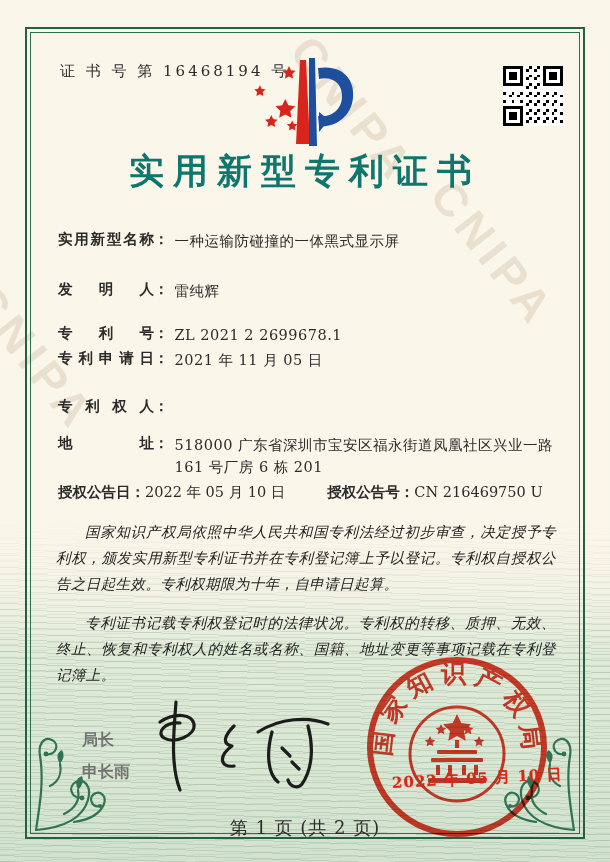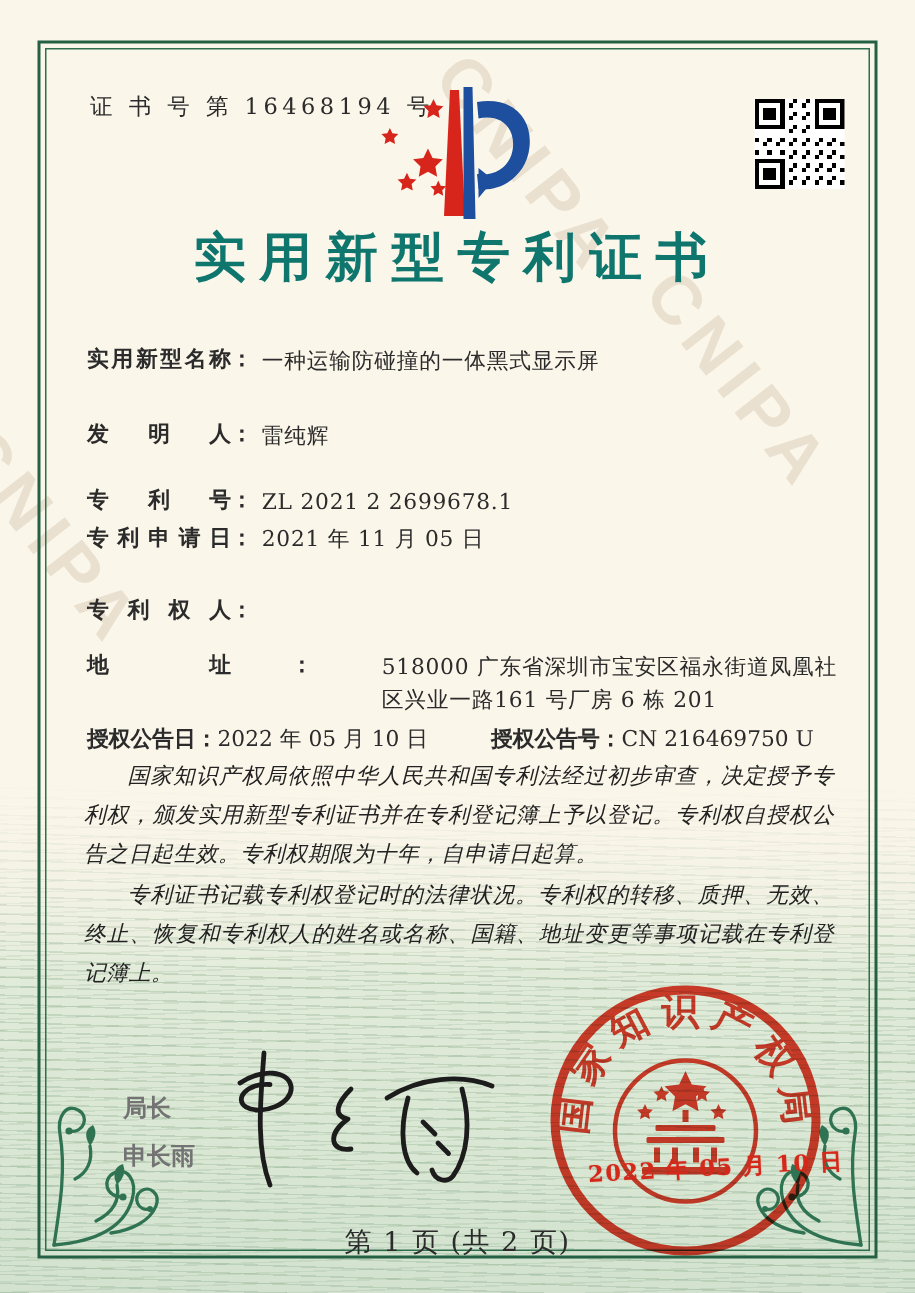--- a/index.html
+++ b/index.html
@@ -46,29 +46,29 @@
   .fields{position:absolute;left:58px;top:230px;width:500px;z-index:3;font-size:14.5px;}
   .frow{display:flex;align-items:flex-start;margin-bottom:0;}
   .flabel{display:inline-block;width:96px;text-align:justify;text-align-last:justify;font-weight:bold;flex:none;}
   .fcolon{font-weight:bold;flex:none;margin-right:6px;}
   .fvalue{width:396px;line-height:1.55;letter-spacing:.5px;}
   .r1{margin-top:0px;}
   .r2{margin-top:28px;}
   .r3{margin-top:21px;}
   .r4{margin-top:3px;}
   .r5{margin-top:25px;}
-  .r6{margin-top:18px;gap:40px;}
+  .r6{margin-top:18px;}
   .grant{position:absolute;left:58px;top:483px;width:510px;z-index:3;font-size:14.5px;display:flex;}
   .grant b{font-weight:bold;}
   .grant .gpair{white-space:nowrap;text-align:right;}
   .grant .gp2{margin-left:42px;}
   
   .body-text{position:absolute;left:56px;top:506px;width:500px;z-index:3;}
   .body-text p{
-    margin:0 0 2px 0;text-indent:2em;font-size:14.5px;line-height:1.78;
+    margin:14px 0 2px 0;text-indent:2em;font-size:14.5px;line-height:1.78;
     text-align:justify;font-style:italic;color:#222;letter-spacing:.4px;
   }
   
   .official{position:absolute;left:82px;top:724px;z-index:3;font-family:"Liberation Sans",sans-serif;font-size:16px;font-weight:bold;color:#737373;line-height:2;}
   .signature{position:absolute;left:130px;top:692px;z-index:4;}
   .seal{position:absolute;left:362px;top:652px;z-index:4;opacity:.93;mix-blend-mode:multiply;}
   .seal-date{
     position:absolute;left:392px;top:770px;z-index:5;width:150px;
     color:#d5281a;font-size:15px;font-weight:bold;white-space:nowrap;
     transform:rotate(-3deg);letter-spacing:1px;text-shadow:0 0 1px rgba(213,40,26,.4);

